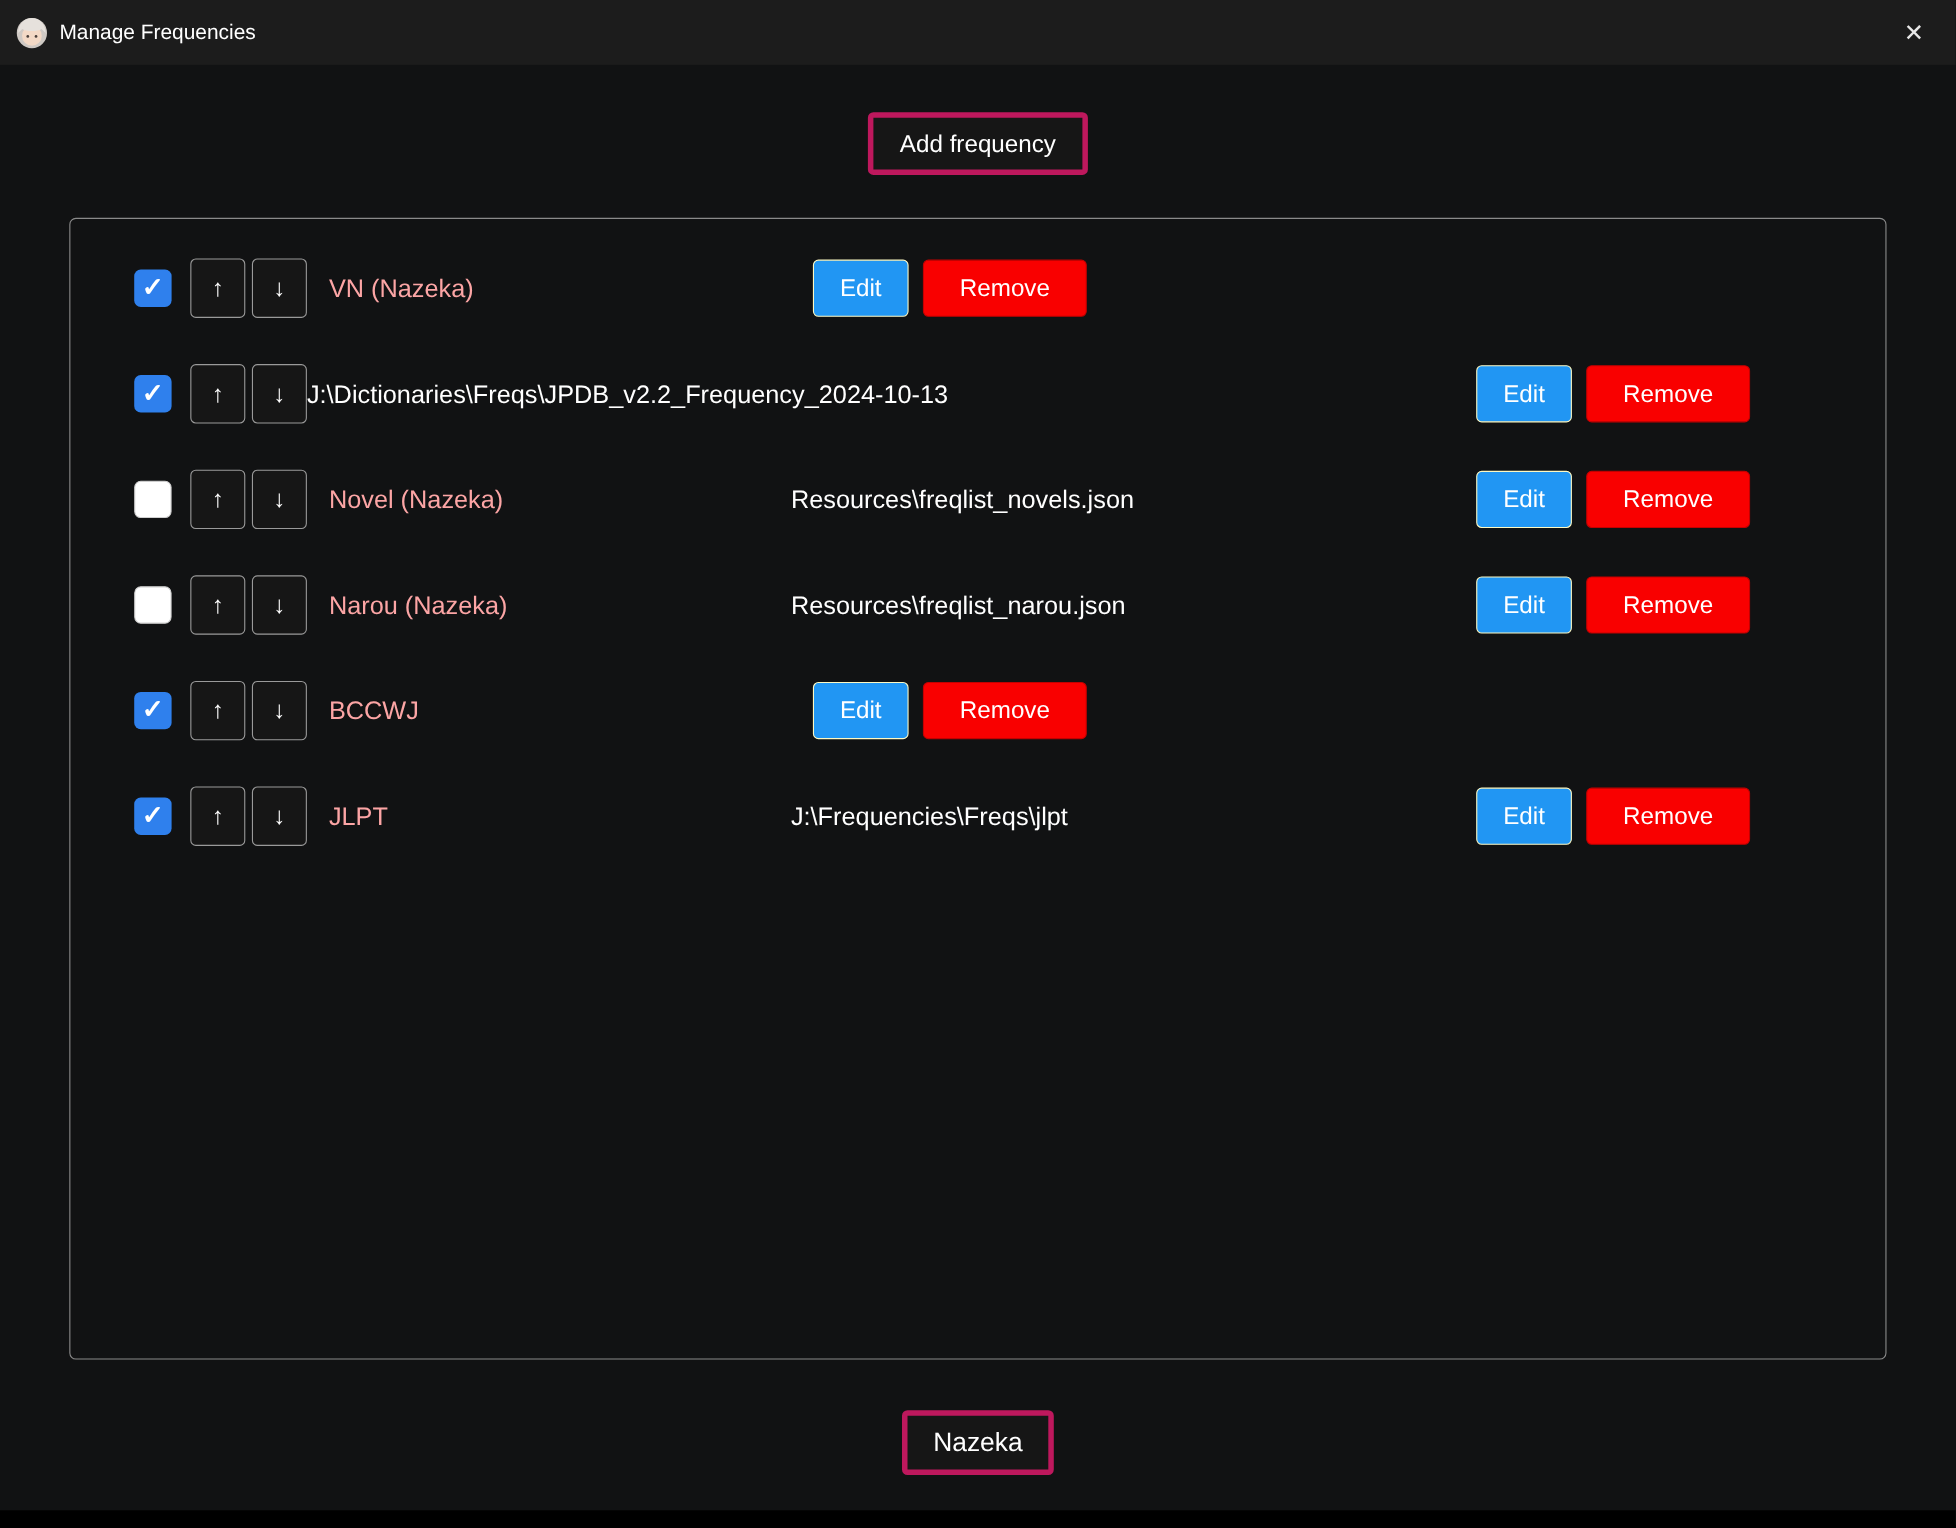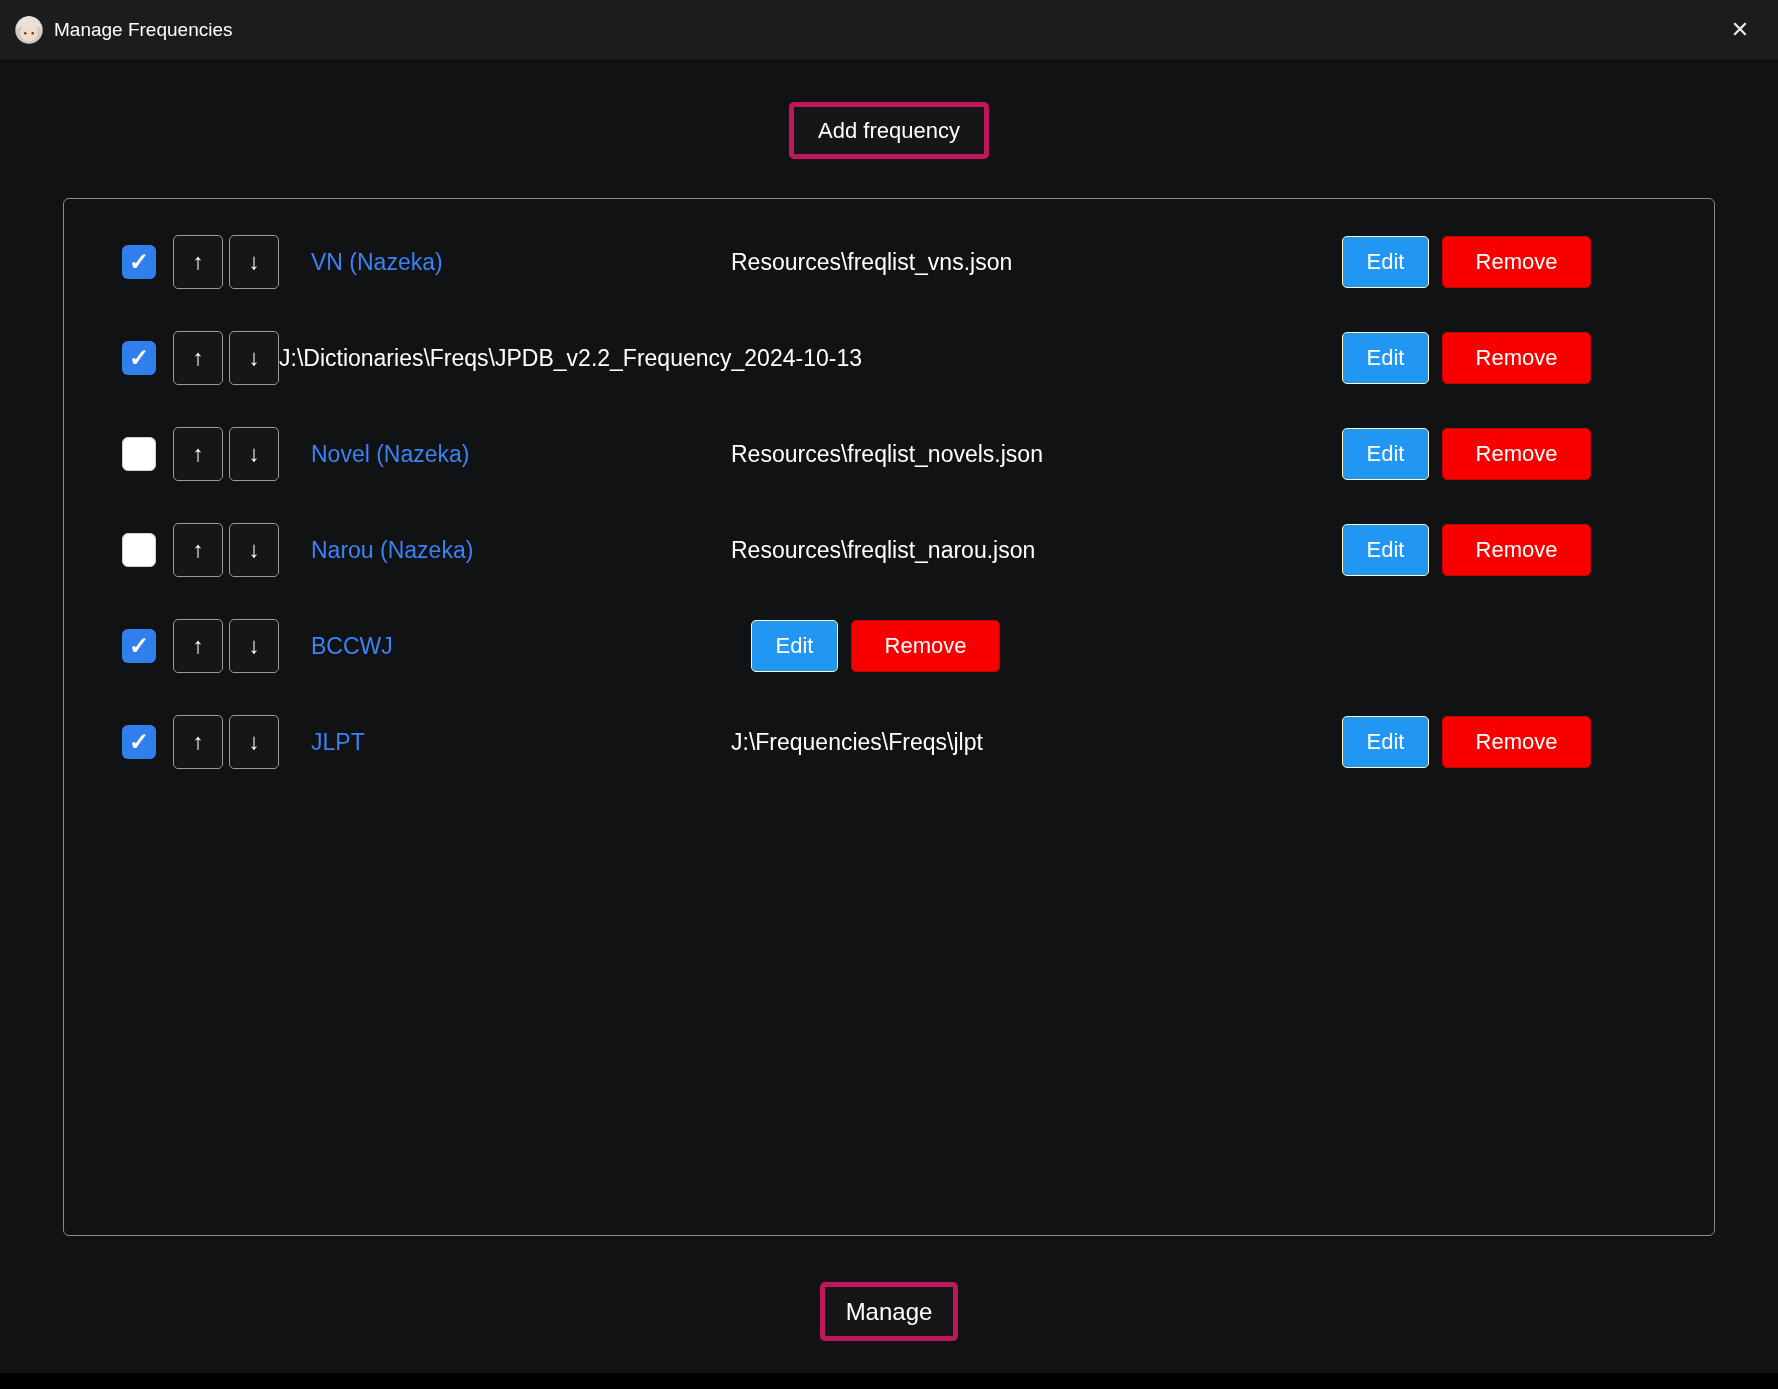--- a/index.html
+++ b/index.html
@@ -59,21 +59,21 @@
   .btn-move {
     width:50px; height:54px; margin-left:17px;
     background:#161616; color:#ffffff;
     border:1px solid #9a9a9a; border-radius:5px;
     font-size:22px; font-family:inherit;
     display:flex; align-items:center; justify-content:center;
   }
   .btn-move.down { margin-left:6px; }
 
   .row-name {
-    margin-left:32px; width:420px; font-size:23px; color:#3b82f6;
+    margin-left:20px; width:420px; font-size:23px; color:#fca5a5;
     white-space:nowrap; overflow:hidden;
   }
   .row-path {
     flex:1; font-size:23px; color:#ffffff;
     white-space:nowrap; overflow:hidden;
   }
   .row-actions { display:flex; gap:13px; margin-left:20px; flex:0 0 auto; }
   .btn-edit {
     width:87px; height:52px; border:1px solid #fef9c3; border-radius:5px;
     background:var(--edit-blue,#2196f3); color:#ffffff;
@@ -123,21 +123,20 @@
     <div class="checkbox checked">
       <span class="check">✓</span>
     </div>
     <button class="btn-move up">
       <span class="arrow">↑</span>
     </button>
     <button class="btn-move down">
       <span class="arrow">↓</span>
     </button>
     <span class="row-name">VN (Nazeka)</span>
-    <span class="row-path">Resources\freqlist_vns.json</span>
     <span class="row-actions">
       <button class="btn-edit">Edit</button>
       <button class="btn-remove">Remove</button>
     </span>
   </div>
 
   <div class="row">
     <div class="checkbox checked">
       <span class="check">✓</span>
     </div>
@@ -220,16 +219,16 @@
     <span class="row-name">JLPT</span>
     <span class="row-path">J:\Frequencies\Freqs\jlpt</span>
     <span class="row-actions">
       <button class="btn-edit">Edit</button>
       <button class="btn-remove">Remove</button>
     </span>
   </div>
 </div>
 
 <div class="footer-area">
-  <button class="ghost-btn close-btn">Manage</button>
+  <button class="ghost-btn close-btn">Nazeka</button>
 </div>
 
 <div class="window-bottom-edge"></div>
 
 </body></html>

